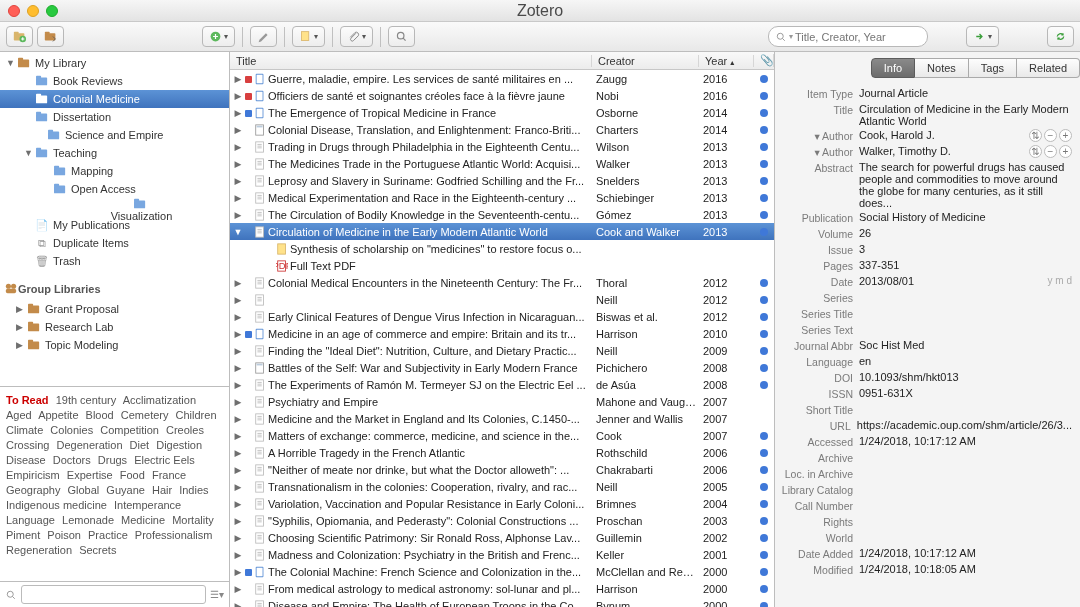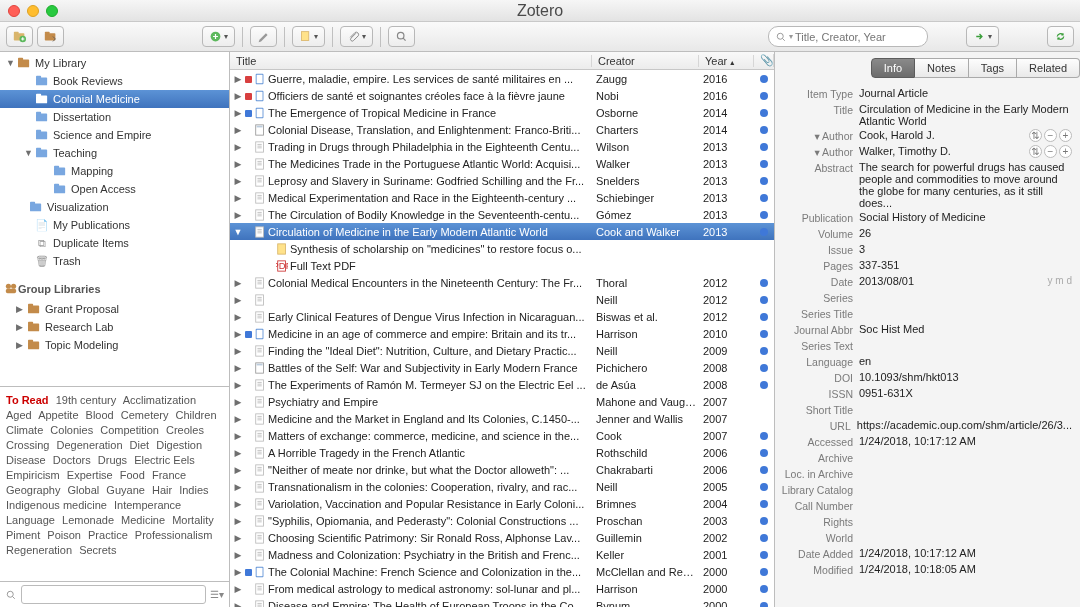--- a/index.html
+++ b/index.html
@@ -197,21 +197,21 @@
           <div class="tree-row" style="padding-left: 24px;">
             <span class="disclosure"></span>
             <span class="icon">
               <svg class="folder" width="14" height="12" viewBox="0 0 16 14">
                 <rect x="1" y="3" width="13" height="9" rx="1"></rect>
                 <rect x="1" y="1" width="6" height="3" rx="1"></rect>
               </svg>
             </span>
             <span class="label">Dissertation</span>
           </div>
-          <div class="tree-row" style="padding-left: 24px;">
+          <div class="tree-row" style="padding-left: 36px;">
             <span class="disclosure"></span>
             <span class="icon">
               <svg class="folder" width="14" height="12" viewBox="0 0 16 14">
                 <rect x="1" y="3" width="13" height="9" rx="1"></rect>
                 <rect x="1" y="1" width="6" height="3" rx="1"></rect>
               </svg>
             </span>
             <span class="label">Science and Empire</span>
           </div>
           <div class="tree-row" style="padding-left: 24px;">
@@ -237,21 +237,21 @@
           <div class="tree-row" style="padding-left: 42px;">
             <span class="disclosure"></span>
             <span class="icon">
               <svg class="folder" width="14" height="12" viewBox="0 0 16 14">
                 <rect x="1" y="3" width="13" height="9" rx="1"></rect>
                 <rect x="1" y="1" width="6" height="3" rx="1"></rect>
               </svg>
             </span>
             <span class="label">Open Access</span>
           </div>
-          <div class="tree-row" style="padding-left: 18px;">
+          <div class="tree-row" style="padding-left: 54px; flex-direction: column;">
             <span class="disclosure"></span>
             <span class="icon">
               <svg class="folder" width="14" height="12" viewBox="0 0 16 14">
                 <rect x="1" y="3" width="13" height="9" rx="1"></rect>
                 <rect x="1" y="1" width="6" height="3" rx="1"></rect>
               </svg>
             </span>
             <span class="label">Visualization</span>
           </div>
         </div>
@@ -991,29 +991,29 @@
             <span style="flex:1"></span>
           </div>
         </div>
         <div class="frow">
           <div class="flabel">Series Title</div>
           <div class="fvalue" style="display:flex">
             <span style="flex:1"></span>
           </div>
         </div>
         <div class="frow">
+          <div class="flabel">Series Text</div>
+          <div class="fvalue" style="display:flex">
+            <span style="flex:1"></span>
+          </div>
+        </div>
+        <div class="frow">
           <div class="flabel">Journal Abbr</div>
           <div class="fvalue" style="display:flex">
             <span style="flex:1">Soc Hist Med</span>
-          </div>
-        </div>
-        <div class="frow">
-          <div class="flabel">Series Text</div>
-          <div class="fvalue" style="display:flex">
-            <span style="flex:1"></span>
           </div>
         </div>
         <div class="frow">
           <div class="flabel">Language</div>
           <div class="fvalue" style="display:flex">
             <span style="flex:1">en</span>
           </div>
         </div>
         <div class="frow">
           <div class="flabel">DOI</div>

